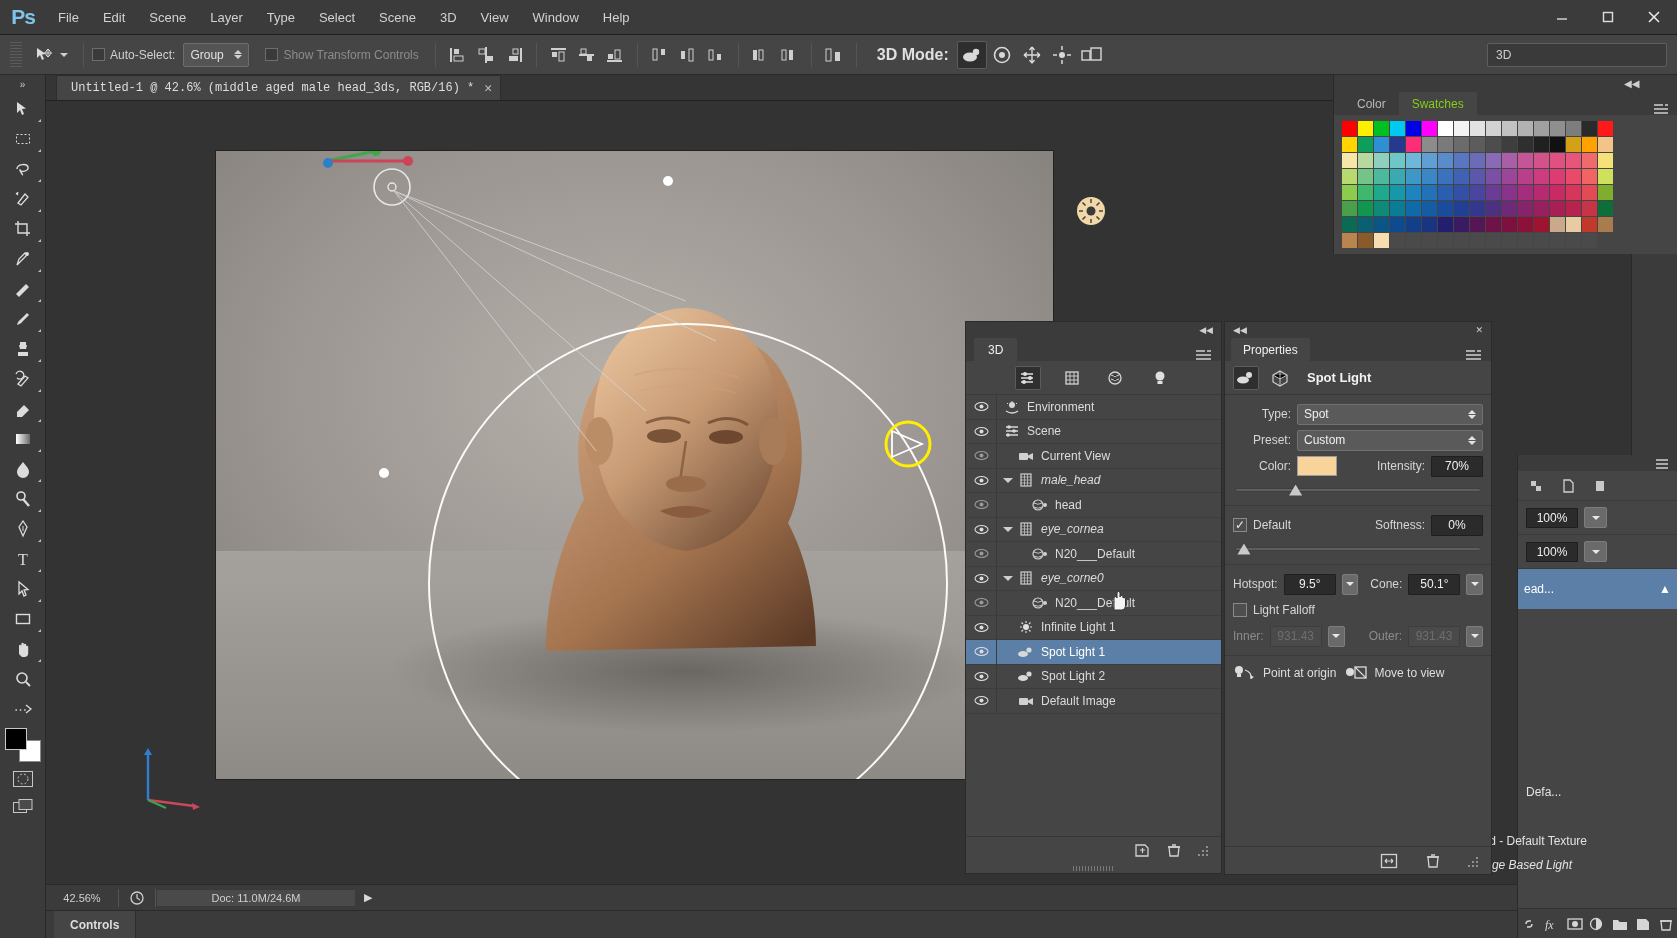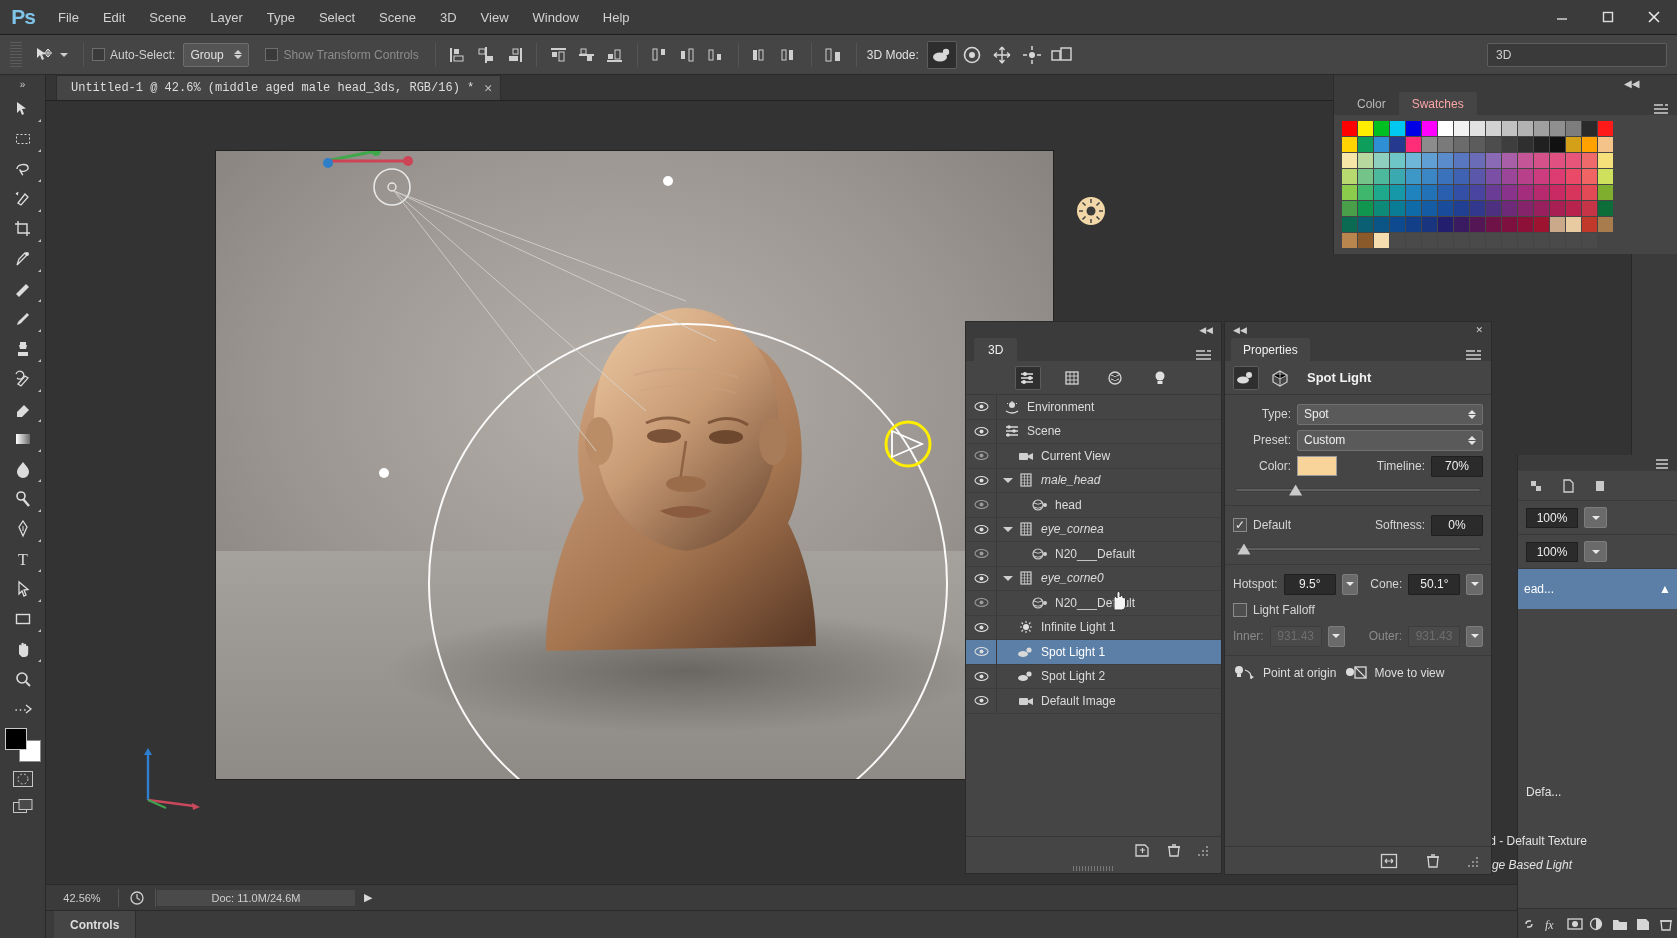--- a/index.html
+++ b/index.html
@@ -50,21 +50,21 @@
   .selbox {
     height:24px; background:#545454; border:1px solid #6e6e6e; border-radius:2px;
     display:flex; align-items:center; padding:0 6px; min-width:66px; gap:8px;
     font-size:12px; color:#e0e0e0; margin-left:8px;
   }
   .spin { display:flex; flex-direction:column; gap:1px; margin-left:auto; }
   .spin i { width:0;height:0;border-left:4px solid transparent;border-right:4px solid transparent; }
   .spin i.u { border-bottom:4px solid #d0d0d0; }
   .spin i.d { border-top:4px solid #d0d0d0; }
   .align-icon { width:24px;height:26px;margin:0 2px;display:flex;align-items:center;justify-content:center; }
-  .mode3d-label { font-size:12px;color:#e0e0e0;margin:0 8px 0 2px;font-weight:normal;}
+  .mode3d-label { font-size:16px;color:#e0e0e0;margin:0 8px 0 12px;font-weight:bold;}
   .mode3d-btn { width:30px;height:28px;display:flex;align-items:center;justify-content:center;border-radius:2px;}
   .mode3d-btn.active { background:#2e2e2e; box-shadow:inset 0 0 0 1px #5d5d5d;}
   .ws-select {
     margin-left:auto; margin-right:10px; height:24px; width:180px;
     background:#3a3a3a; border:1px solid #5e5e5e; border-radius:2px;
     display:flex;align-items:center;padding:0 8px;font-size:12px;color:#cfcfcf;
   }
 
   
   .body { flex:1; display:flex; position:relative; min-height:0; }
@@ -117,21 +117,21 @@
      background:#454545;border:1px solid #333;border-radius:2px;padding:3px 0;width:36px;}
   .rd-grip { width:16px;height:8px;background:repeating-linear-gradient(to right,#8a8a8a 0 1px,transparent 1px 3px);margin-bottom:4px;}
   .rd-icon { width:32px;height:30px;display:flex;align-items:center;justify-content:center;color:#d6d6d6;}
 
   
   .swatchpanel { position:absolute; right:0; top:0; width:344px; background:#454545;
      border-left:1px solid #2a2a2a; }
   .collapse-row { height:16px;background:#3b3b3b;display:flex;align-items:center;justify-content:flex-start;padding-left:290px;color:#cfcfcf;font-size:10px;}
   .panel-tabs { height:24px;background:#3b3b3b;display:flex;align-items:flex-end;padding-left:10px;}
   .ptab { height:23px;padding:0 13px;display:flex;align-items:center;font-size:12px;color:#b9b9b9;}
-  .ptab.active { background:#454545;color:#fca5a5;border-radius:2px 2px 0 0;}
+  .ptab.active { background:#454545;color:#84cc16;border-radius:2px 2px 0 0;}
   .panel-menu { margin-left:auto;padding-right:8px;color:#c7c7c7;font-size:11px;display:flex;align-items:center;}
   .swatchgrid { display:grid;grid-template-columns:repeat(17,15px);grid-auto-rows:15px;
      gap:1px;padding:6px 0 6px 8px;background:#454545;}
   .sw { width:15px;height:15px; }
 
   
   .panel3d {
     position:absolute; left:965px; top:246px; width:257px; height:553px;
     background:#454545; border:1px solid #2b2b2b;
     display:flex; flex-direction:column;
@@ -1341,21 +1341,21 @@
             <span>Custom</span>
             <span class="sp">
                 <i class="u"></i>
                 <i class="d"></i>
               </span>
           </span>
         </div>
         <div class="prow">
           <span class="plabel" style="width:58px">Color:</span>
           <span class="swatchbox" id="lightcolor" style="background: rgb(248, 212, 154);"></span>
-          <span class="plabel" style="margin-left:auto">Timeline:</span>
+          <span class="plabel" style="margin-left:auto">Intensity:</span>
           <span class="numfield">70%</span>
         </div>
         <div class="slider">
           <span class="track"></span>
           <span class="knob" id="intensityKnob" style="left: 22%;"></span>
         </div>
       </div>
 
       <div class="pp-sec">
         <div class="prow">

